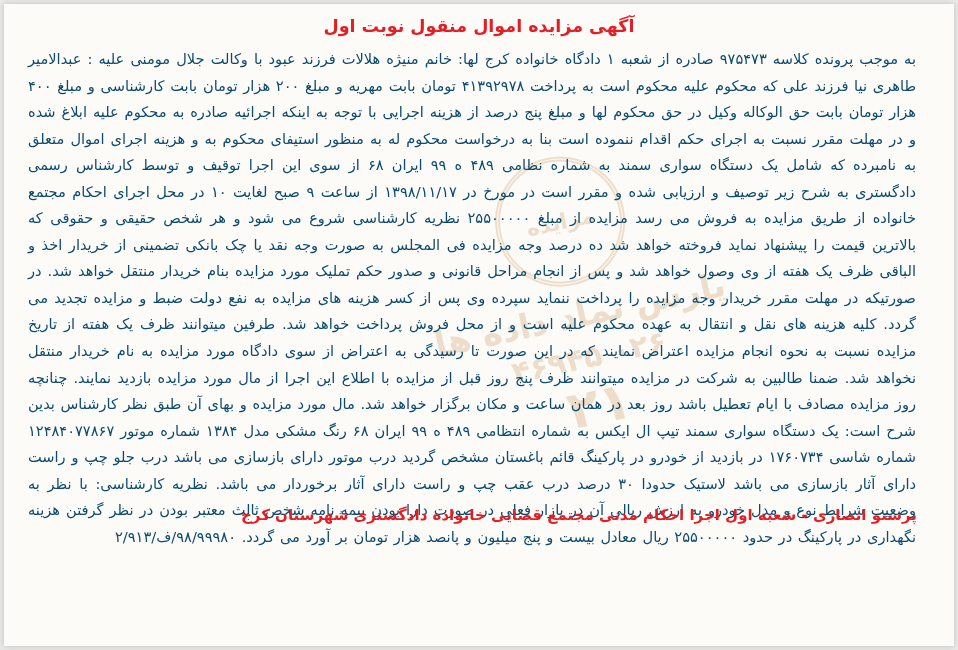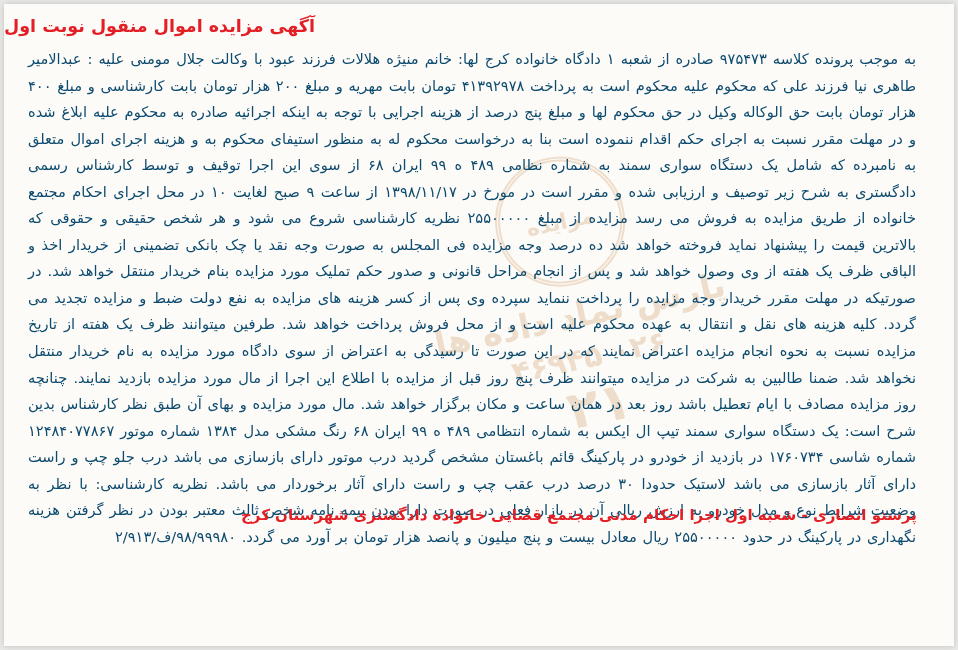--- a/index.html
+++ b/index.html
@@ -13,21 +13,21 @@
     width: 950px;
     height: 642px;
     margin: 4px auto;
     background: #fcfbf8;
     box-shadow: 0 0 6px rgba(0,0,0,.18);
     overflow: hidden;
     direction: rtl;
   }
   .title {
     margin: 12px 0 8px 0;
-    text-align: left;
+    text-align: center;
     font-size: 17.5px;
     font-weight: bold;
     color: #e41e25;
     letter-spacing: 0.2px;
   }
   .body-text {
     margin: 0;
     padding: 2px 38px 0 24px;
     text-align: justify;
     text-align-last: right;

